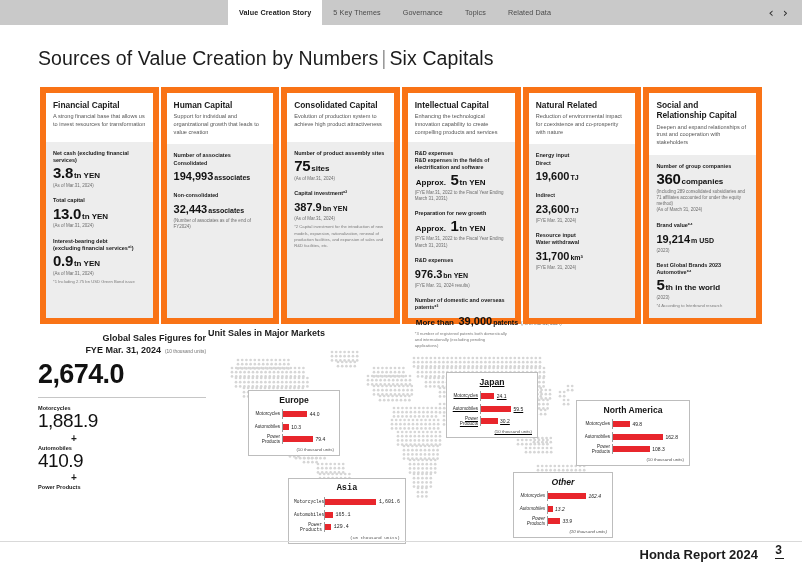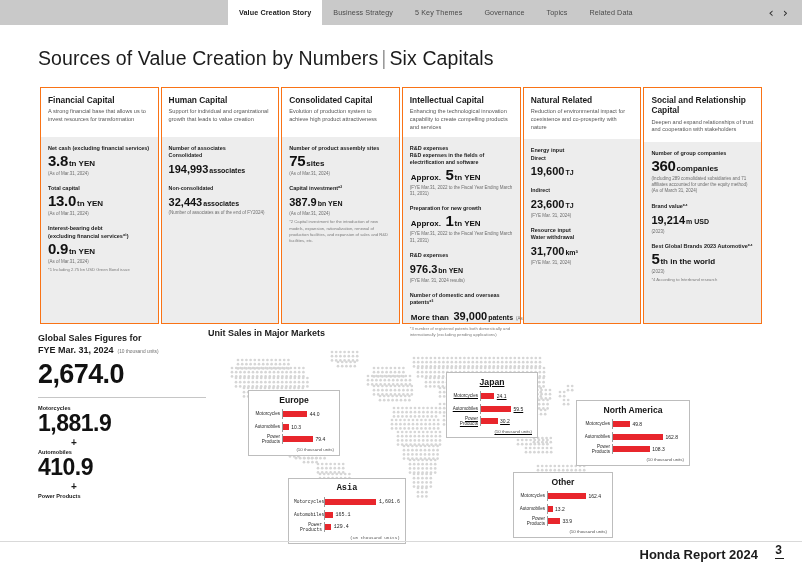--- a/index.html
+++ b/index.html
@@ -36,21 +36,21 @@
   }
   #page-title .sep { color: #9a9a9a; font-weight: 300; padding: 0 3px; }
 
   
   #cards {
     position: absolute; left: 40px; top: 62px;
     width: 722px; height: 237px;
     display: flex; gap: 2px;
   }
   .card {
-    width: 119px; background: #ededed; border: 1px solid #f97316;
+    width: 119px; background: #ededed; border: 6px solid #f97316;
     display: flex; flex-direction: column; justify-content: space-between;
   }
   .card-head {
     background: #ffffff; padding: 7px 7px 8px 7px; min-height: 49px;
   }
   .card-title { font-size: 8.4px; font-weight: bold; color: #1b1b1b; line-height: 1.22; margin-bottom: 3px; }
   .card-sub { font-size: 5.6px; color: #565656; line-height: 1.38; }
   .card-body { padding: 8px 7px 6px 7px; flex: 1; }
 
   .stat { margin-bottom: 8px; }
@@ -62,26 +62,26 @@
   .stat-value .mid { font-size: 11px; font-weight: bold; }
   .stat-value .unit { font-size: 8px; font-weight: bold; padding-left: 1px; }
   .stat-value .unit-sm { font-size: 7px; font-weight: bold; padding-left: 1px; }
   .stat-note { font-size: 4.5px; color: #6d6d6d; line-height: 1.4; margin-top: 1px; }
   .stat-foot { font-size: 4.2px; color: #7c7c7c; line-height: 1.45; margin-top: 2px; }
 
   
   #sales {
     position: absolute; left: 38px; top: 307px; width: 168px;
   }
-  #sales-title { font-size: 9px; font-weight: bold; color: #1b1b1b; line-height: 1.35; }
+  #sales-title { font-size: 9px; font-weight: bold; color: #1b1b1b; line-height: 1.35; text-align: right; }
   #sales-unit { font-size: 4.8px; color: #707070; font-weight: normal; padding-left: 4px; }
   #sales-total { font-size: 27px; font-weight: bold; color: #111; letter-spacing: -.6px; margin-top: 5px; line-height: 1; }
   #sales-rule { height: 1px; background: #c6c6c6; margin: 9px 0 7px 0; }
   .sales-cat-label { font-size: 5.6px; font-weight: bold; color: #1b1b1b; }
-  .sales-cat-value { font-size: 23px; font-weight: bold; color: #111; letter-spacing: -.5px; line-height: 1.08; }
+  .sales-cat-value { font-size: 19px; font-weight: normal; color: #111; letter-spacing: -.5px; line-height: 1.08; }
   .sales-plus { font-size: 10px; font-weight: bold; color: #1b1b1b; text-align: center; width: 72px; line-height: 1.1; margin: 1px 0; }
 
   
   #map-wrap { position: absolute; left: 208px; top: 303px; width: 580px; height: 232px; }
   #map-title { font-size: 9px; font-weight: bold; color: #1b1b1b; margin-bottom: 2px; }
   #map-canvas { position: absolute; left: 0; top: 14px; width: 580px; height: 215px; }
   #map-canvas svg { display: block; }
 
   .mbox {
     position: absolute; background: #ffffff; border: 1px solid #bdbdbd;
@@ -108,21 +108,20 @@
 </style>
 </head>
 <body>
 
 <div id="page">
 
   <div id="topnav">
     <div class="spacer"></div>
     <div id="nav-tabs" style="display:flex;">
         <div class="nav-tab active">Value Creation Story</div>
-        <div class="nav-tab">Business Strategy</div>
         <div class="nav-tab">5 Key Themes</div>
         <div class="nav-tab">Governance</div>
         <div class="nav-tab">Topics</div>
         <div class="nav-tab">Related Data</div>
       </div>
     <div id="nav-arrows">
       <span class="nav-arrow">‹</span>
       <span class="nav-arrow">›</span>
     </div>
   </div>
@@ -1911,21 +1910,21 @@
               <div class="bval">165.1</div>
             </div>
             <div class="brow">
               <div class="blabel" style="width:30px">Power<br>Products</div>
               <div class="baxis"></div>
               <div class="bbar" style="width:6.2px;background:#e8262c"></div>
               <div class="bval">129.4</div>
             </div>
             <div class="bunit">(10 thousand units)</div>
           </div>
-          <div class="mbox" style="width: 100px; left: 305px; top: 144px;">
+          <div class="mbox" style="width: 100px; left: 305px; top: 144px; font-style: italic;">
             <div class="mbox-title">Other</div>
             <div class="brow">
               <div class="blabel" style="width:28px">Motorcycles</div>
               <div class="baxis"></div>
               <div class="bbar" style="width:38.0px;background:#e8262c"></div>
               <div class="bval">162.4</div>
             </div>
             <div class="brow">
               <div class="blabel" style="width:28px">Automobiles</div>
               <div class="baxis"></div>

